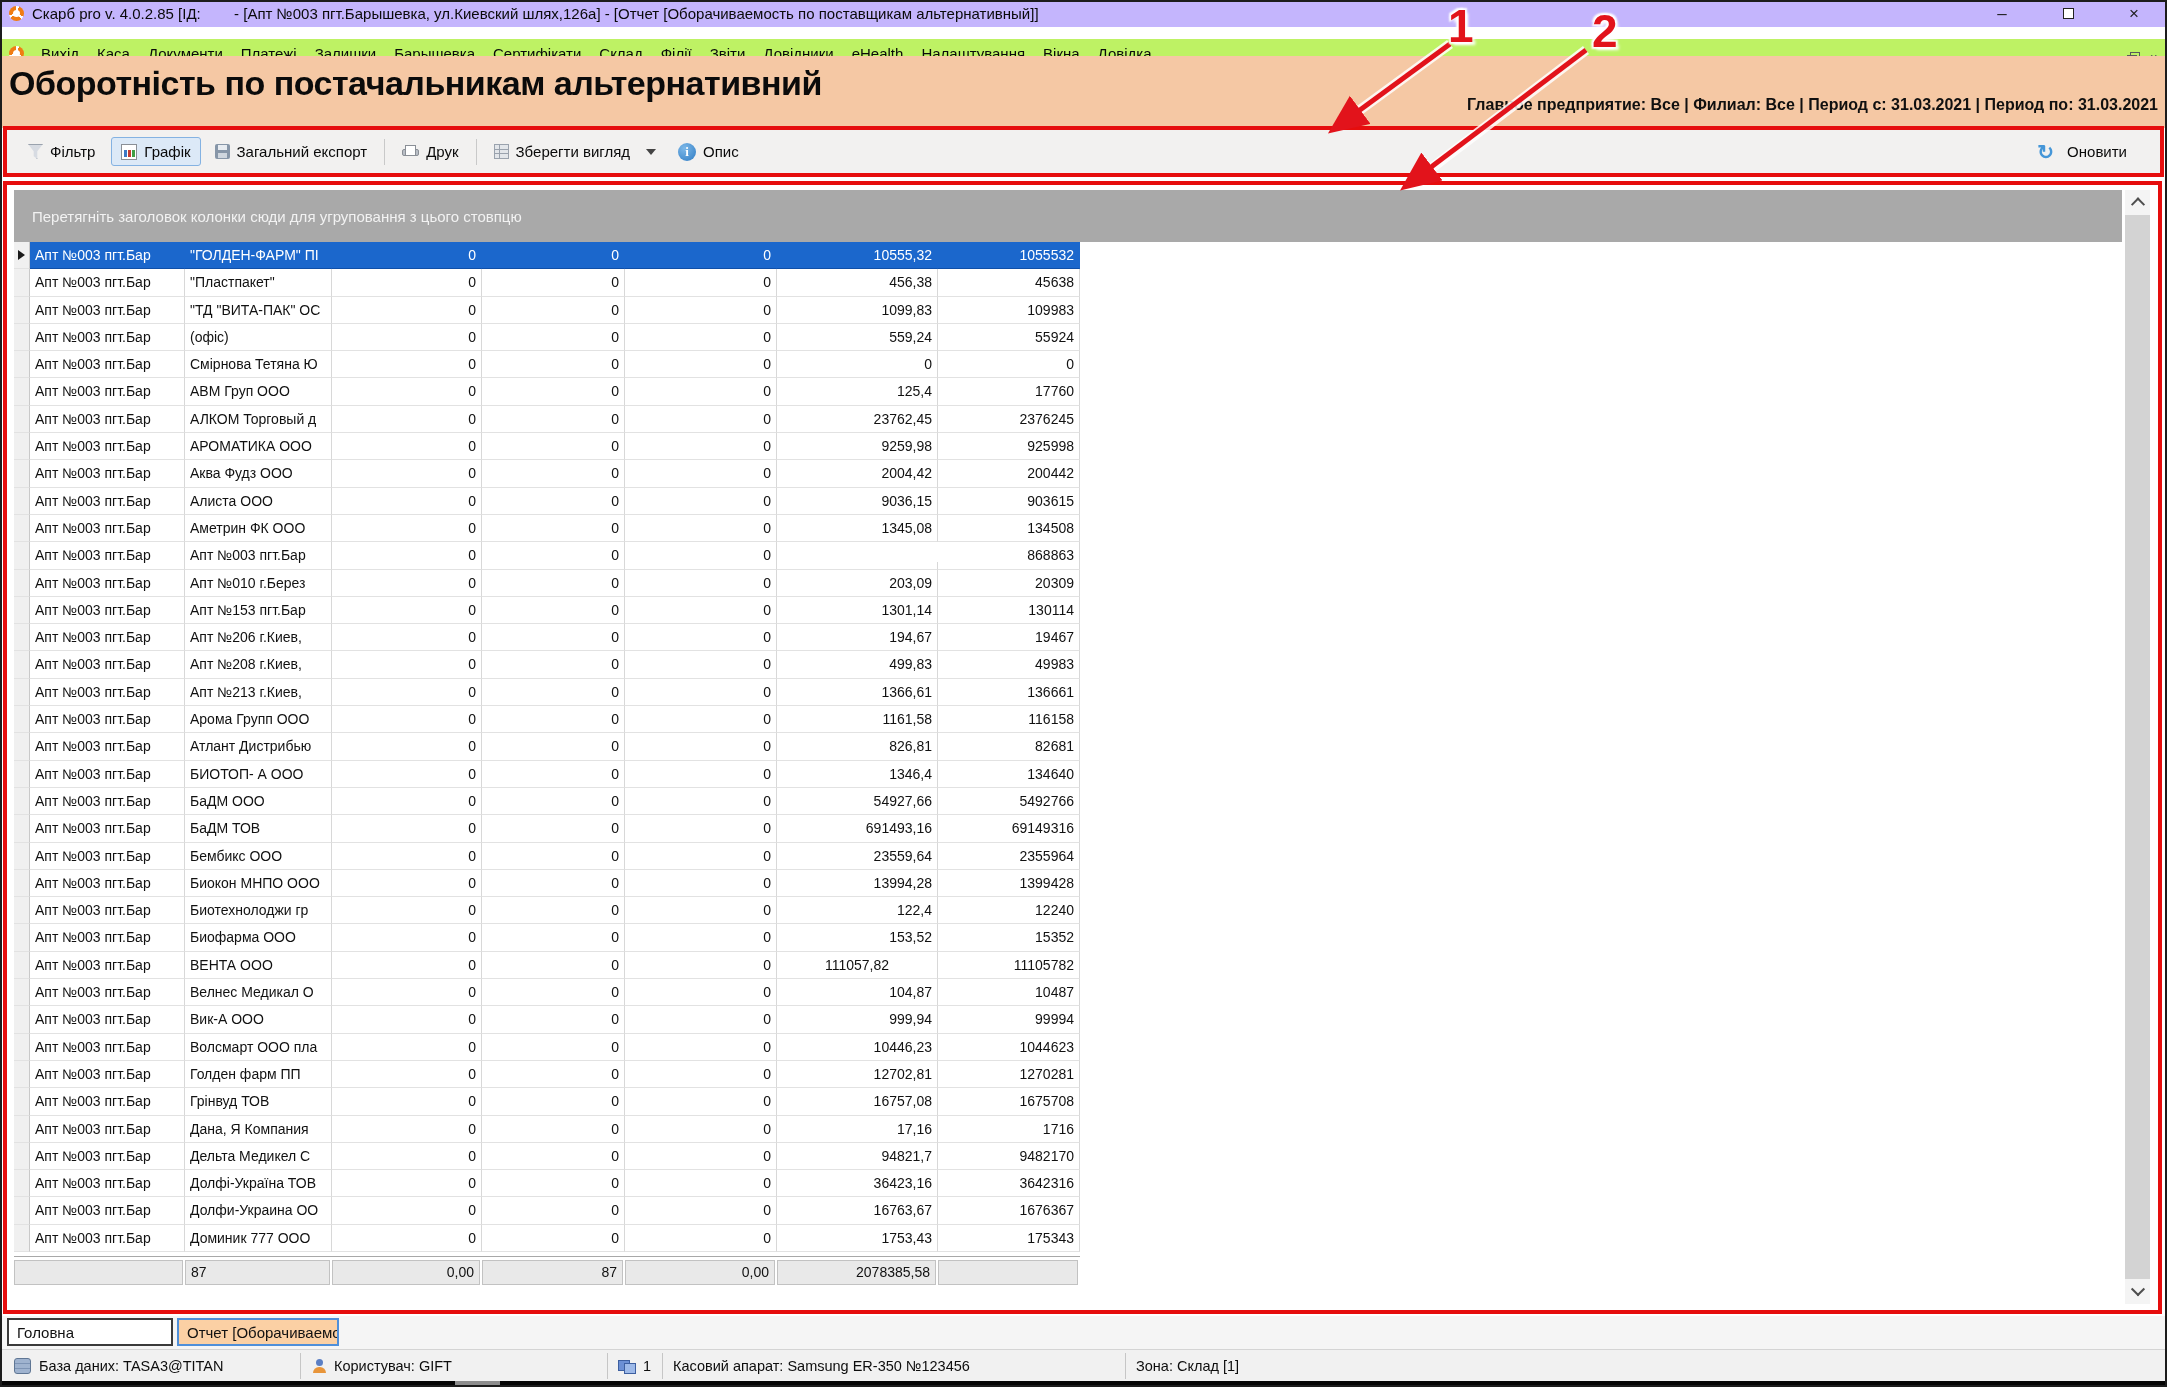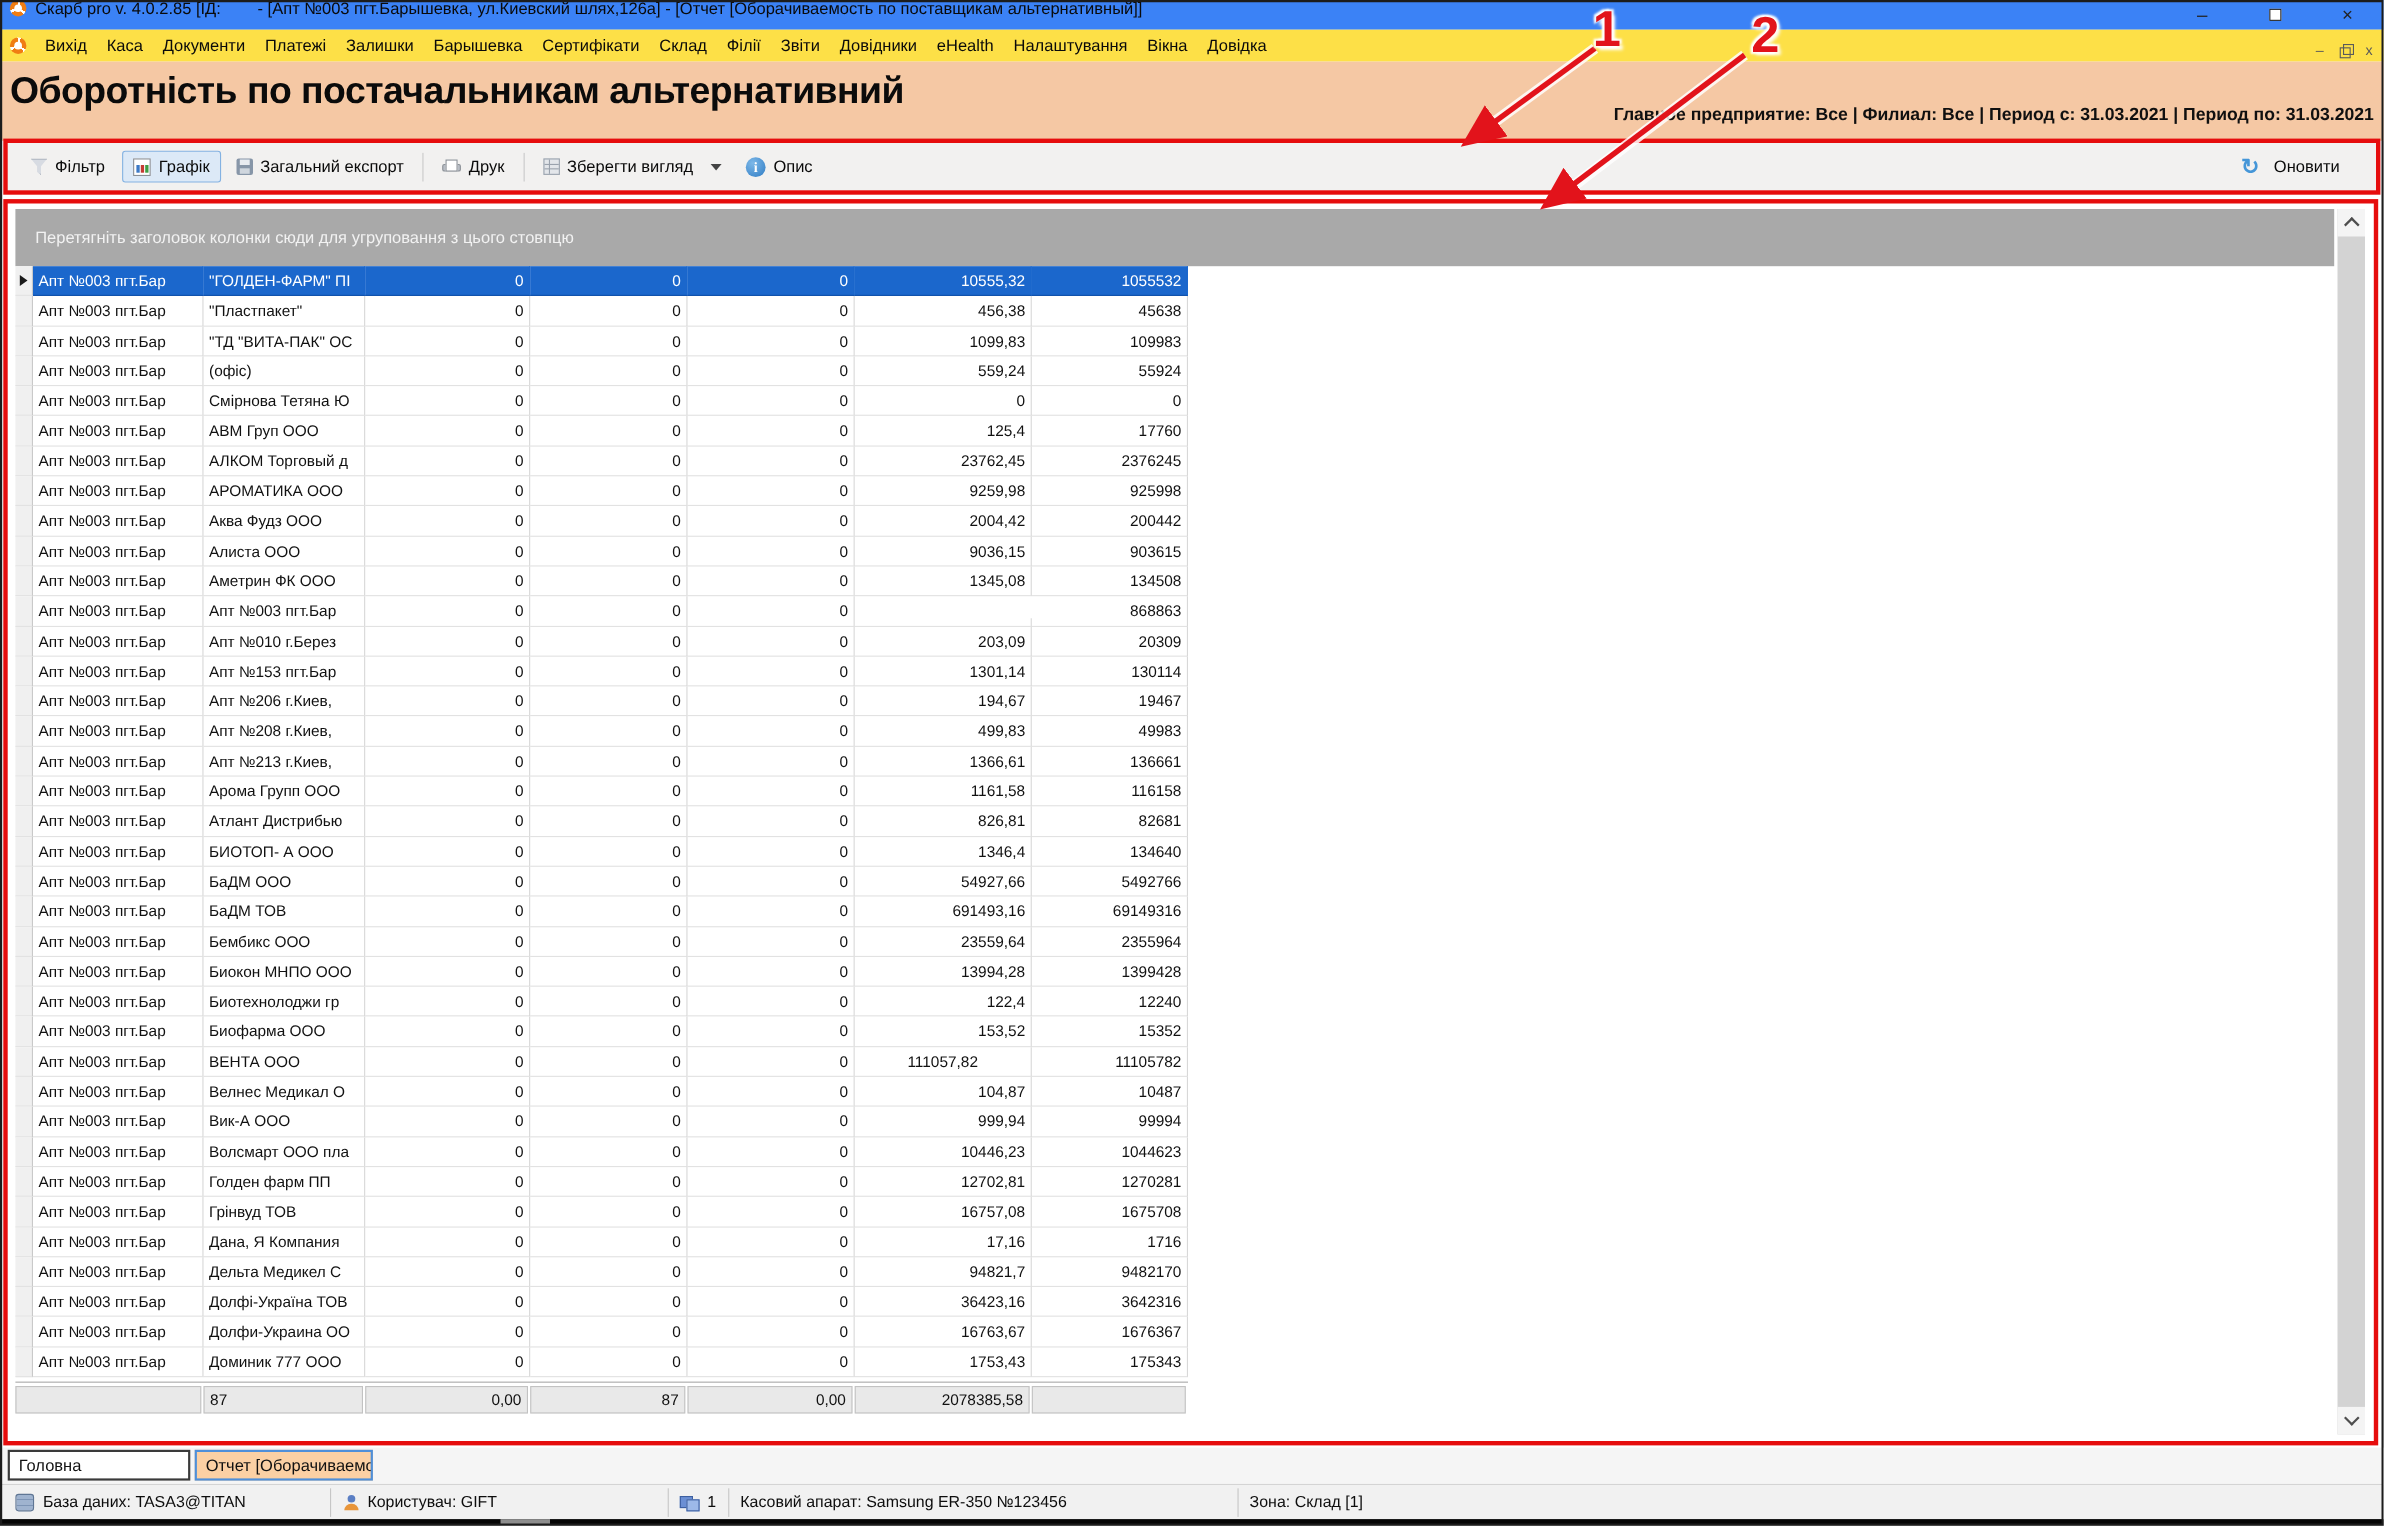--- a/index.html
+++ b/index.html
@@ -1,32 +1,32 @@
 <!DOCTYPE html>
 <html><head>
 <meta charset="utf-8">
 <style>
   html,body{margin:0;padding:0;background:#444;}
   .app{position:relative;width:2167px;height:1387px;background:#fff;overflow:hidden;
        font-family:"Liberation Sans",sans-serif;color:#111;}
   .app::after{content:"";position:absolute;inset:0;box-shadow:inset 0 0 0 2px #1c1c1c;pointer-events:none;z-index:60;}
 
   
-  .titlebar{position:absolute;left:0;top:0;width:100%;height:27px;background:#3b82f6;display:flex;align-items:flex-start;}
+  .titlebar{position:absolute;left:0;top:0;width:100%;height:27px;background:#c4b5fd;display:flex;align-items:center;}
   .logo{width:15px;height:15px;border-radius:50%;margin:0 8px 0 9px;position:relative;flex:0 0 auto;
         background:conic-gradient(from 20deg,#f07d13 0 95deg,#fff 95deg 118deg,#f07d13 118deg 215deg,#fff 215deg 238deg,#f07d13 238deg 335deg,#fff 335deg 360deg);}
   .logo::after{content:"";position:absolute;inset:4px;background:#fff;border-radius:50%;}
   .wintitle{font-size:15px;white-space:pre;color:#0a0a0a;}
   .winbtns{position:absolute;right:0;top:0;height:27px;display:flex;}
   .winbtn{width:66px;height:27px;display:flex;align-items:center;justify-content:center;font-size:17px;color:#222;}
   .restore-glyph{width:9px;height:9px;border:1px solid #222;position:relative;background:#fff;}
   .restore-glyph::before{content:"";position:absolute;left:2px;top:-4px;width:9px;height:9px;border:1px solid #222;z-index:-1;}
 
   
-  .menubar{position:absolute;left:0;top:27px;width:100%;height:29px;background:#fde047;display:flex;align-items:center;}
+  .menubar{position:absolute;left:0;top:39px;width:100%;height:29px;background:#bef264;display:flex;align-items:center;}
   .menu-items{display:flex;align-items:center;}
   .menu-item{font-size:15px;padding:4px 9px;color:#0a0a0a;white-space:nowrap;}
   .mdibtns{position:absolute;right:10px;bottom:3px;display:flex;gap:14px;color:#5a5a5a;font-size:13px;align-items:flex-end;}
   .mdi-restore{width:8px;height:8px;border:1px solid #5a5a5a;position:relative;}
   .mdi-restore::before{content:"";position:absolute;left:2px;top:-4px;width:8px;height:8px;border:1px solid #5a5a5a;}
 
   
   .headerband{position:absolute;left:0;top:56px;width:100%;height:72px;background:#f5c8a4;}
   .page-title{position:absolute;left:9px;top:8px;font-size:34px;font-weight:700;letter-spacing:-0.5px;color:#0b0b0b;}
   .header-context{position:absolute;right:9px;bottom:14px;font-size:16px;font-weight:700;color:#101010;}

